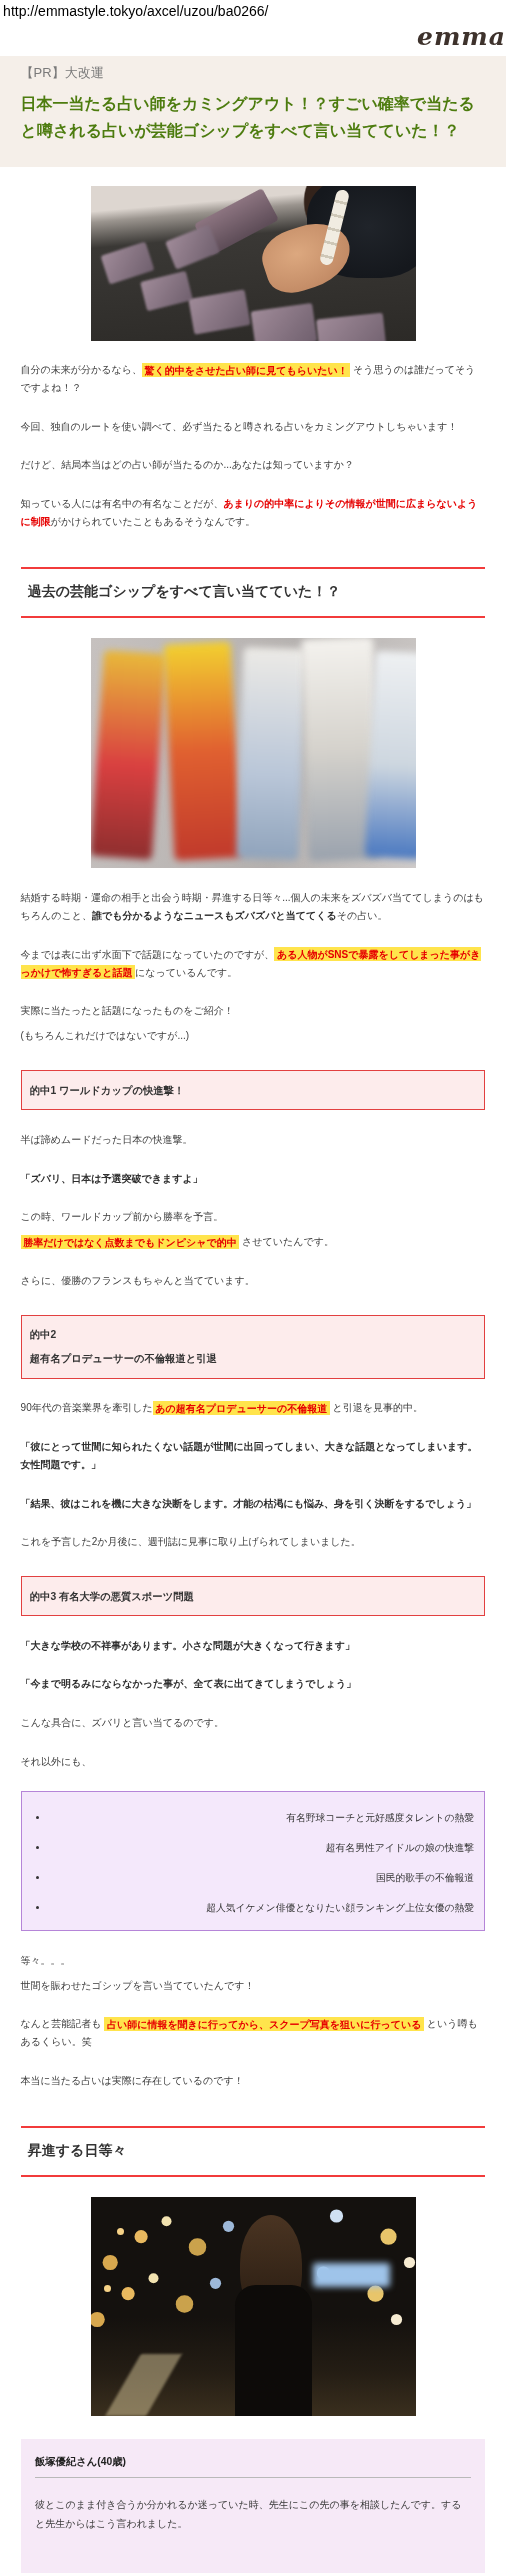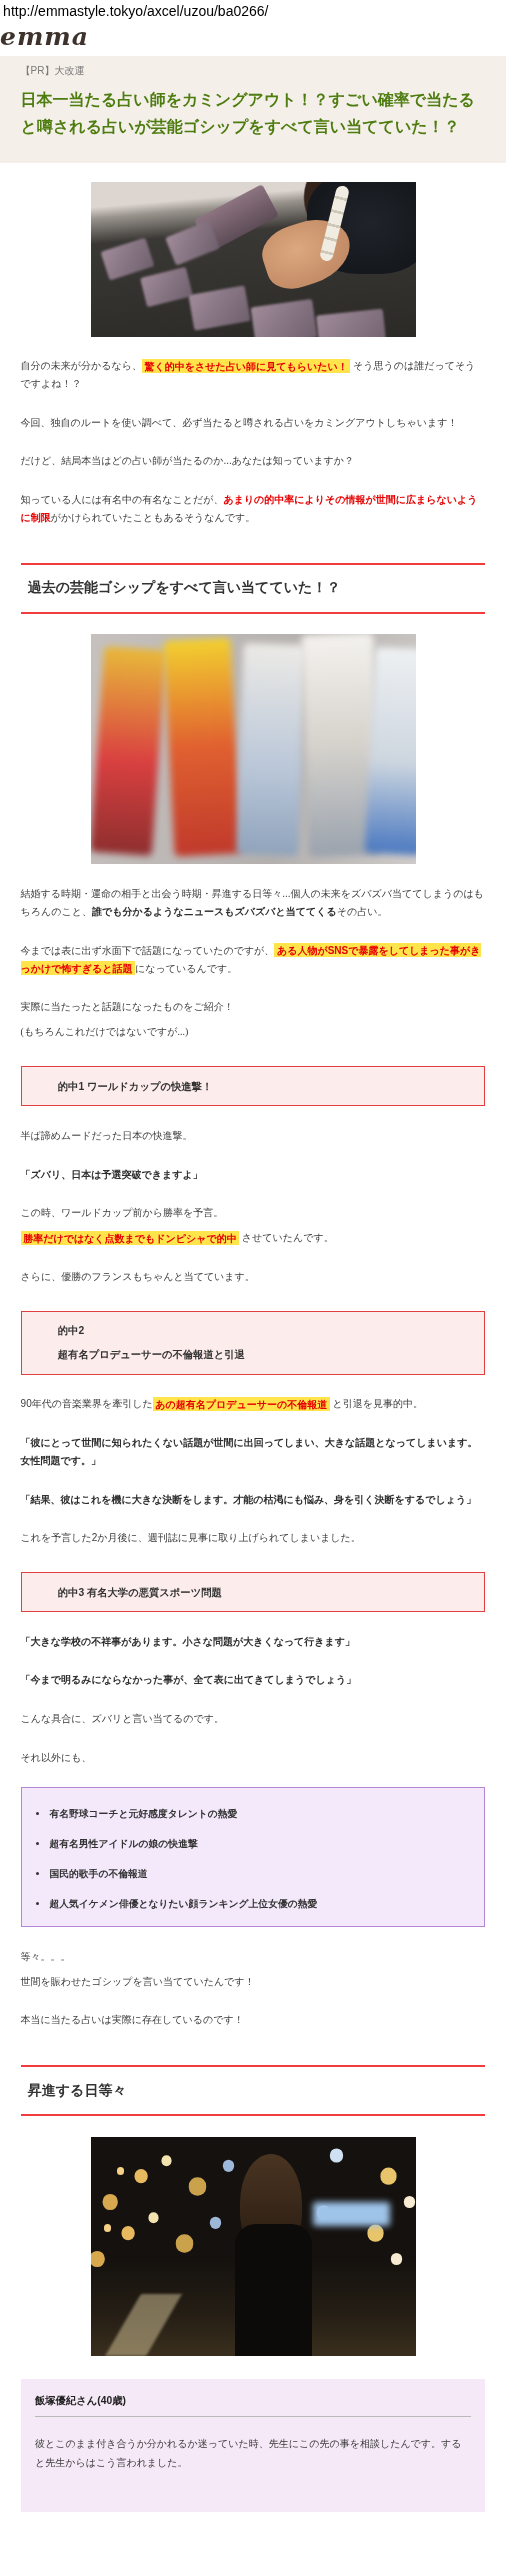--- a/index.html
+++ b/index.html
@@ -1,39 +1,39 @@
 <!DOCTYPE html>
 <html lang="ja" style="font-size:8.2px"><head>
 <meta charset="utf-8">
 <style>
   html,body{margin:0;padding:0;background:#ffffff;}
   body{width:506px;font-family:"Liberation Sans","DejaVu Sans",sans-serif;color:#3b3b3b;}
   .url-line{font-size:14px;color:#000;padding:2.6px 3.1px 1px;}
-  .logo-bar{text-align:left;padding:2.1px 0 5.2px;}
+  .logo-bar{text-align:right;padding:2.1px 0 5.2px;}
   .logo{font-family:"DejaVu Serif","Liberation Serif",serif;font-style:italic;font-weight:bold;font-size:25px;color:#3e322c;letter-spacing:1px;}
   .page-header{background:#f5efe9;padding:8.2px 20.6px 23px;}
-  .pr-tag{font-size:10px;color:#7a7a7a;margin-bottom:9.3px;}
+  .pr-tag{font-size:13px;color:#7a7a7a;margin-bottom:9.3px;}
   .page-title{font-size:16px;font-weight:bold;color:#4d7c0f;line-height:1.65;margin:0;}
   .main{padding:0 20.6px;}
   .para{font-size:10px;line-height:1.8;margin:20.6px 0;}
-  .para.tight{margin-top:-13.4px;font-family:Liberation Serif, serif;}
+  .para.tight{margin-top:-13.4px;}
   
   .seg.plain{}
   .seg.bold{font-weight:bold;color:#2f2f2f;}
   .seg.red{color:#e60000;font-weight:bold;}
   .seg.hl{background:#ffe44c;color:#e60000;font-weight:bold;padding:1.5px 2.6px;}
   
   .section-head{border-top:2.6px solid #f23b3b;border-bottom:2.6px solid #f23b3b;margin:36px 0 20.6px;padding:14.4px 7.2px;font-size:14px;font-weight:bold;color:#333;}
   
   .hit-box{border:1px solid #e24040;background:#fdecec;padding:10.3px 8.2px;margin:25px 0 17.5px;font-weight:bold;font-size:10.3px;color:#333;line-height:1.7;}
-  .hit-box .line{display:block;margin-left:28px;}
+  .hit-box .line{display:block;}
   
   .gossip-box{border:1px solid #b585d8;background:#f4e8fb;margin:20.6px 0;padding:3.1px 10.3px 14.4px;}
   .gossip-box ul{margin:0;padding-left:17.5px;}
-  .gossip-box li{font-weight:bold;font-size:9.8px;color:#333;margin-top:14.4px;line-height:1.6;}
+  .gossip-box li{font-weight:normal;font-size:9.8px;color:#333;margin-top:14.4px;line-height:1.6;text-align:right;}
   
   .testimonial{padding:15.5px 14.4px 23px;margin:23px 0 6.2px;}
   .t1{background:#f6e9f7;}
   .t-name{font-size:10.3px;font-weight:bold;color:#222;padding-bottom:8.2px;border-bottom:0.5px solid #b9b9b9;margin-bottom:15.5px;}
   .testimonial .para{margin:16.5px 0;line-height:1.95;}
   
   .photo{position:relative;overflow:hidden;}
   .w630{width:325px;margin:18.5px auto;}
   
   .tarot{height:155px;background:
@@ -149,20 +149,21 @@
       <ul>
         <li>有名野球コーチと元好感度タレントの熱愛</li>
         <li>超有名男性アイドルの娘の快進撃</li>
         <li>国民的歌手の不倫報道</li>
         <li>超人気イケメン俳優となりたい顔ランキング上位女優の熱愛</li>
       </ul>
     </div>
 
     <p class="para"><span class="seg plain">等々。。。</span></p>
     <p class="para tight"><span class="seg plain">世間を賑わせたゴシップを言い当てていたんです！</span></p>
+    <p class="para"><span class="seg plain">なんと芸能記者も </span><span class="seg hl">占い師に情報を聞きに行ってから、スクープ写真を狙いに行っている</span><span class="seg plain"> という噂もあるくらい。笑</span></p>
     <p class="para"><span class="seg plain">本当に当たる占いは実際に存在しているのです！</span></p>
 
     <h2 class="section-head">昇進する日等々</h2>
 
     <div class="photo w630 night">
       <div class="bokeh" style="left:8%;top:14%;"></div>
       <div class="bokeh" style="left:4%;top:40%;"></div>
       <div class="sign"></div>
       <div class="girl-hair"></div>
       <div class="girl-body"></div>

